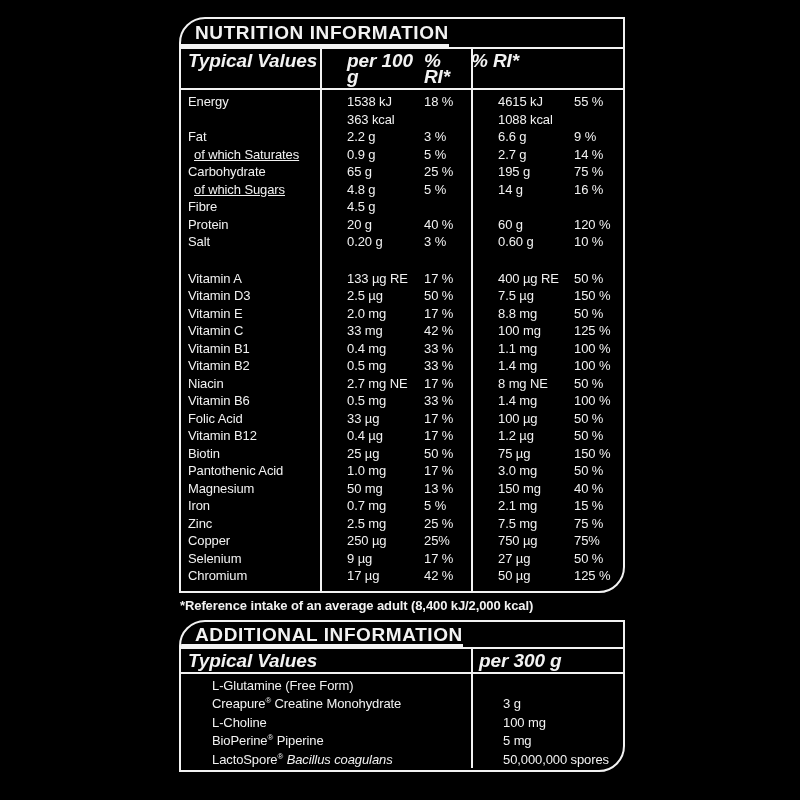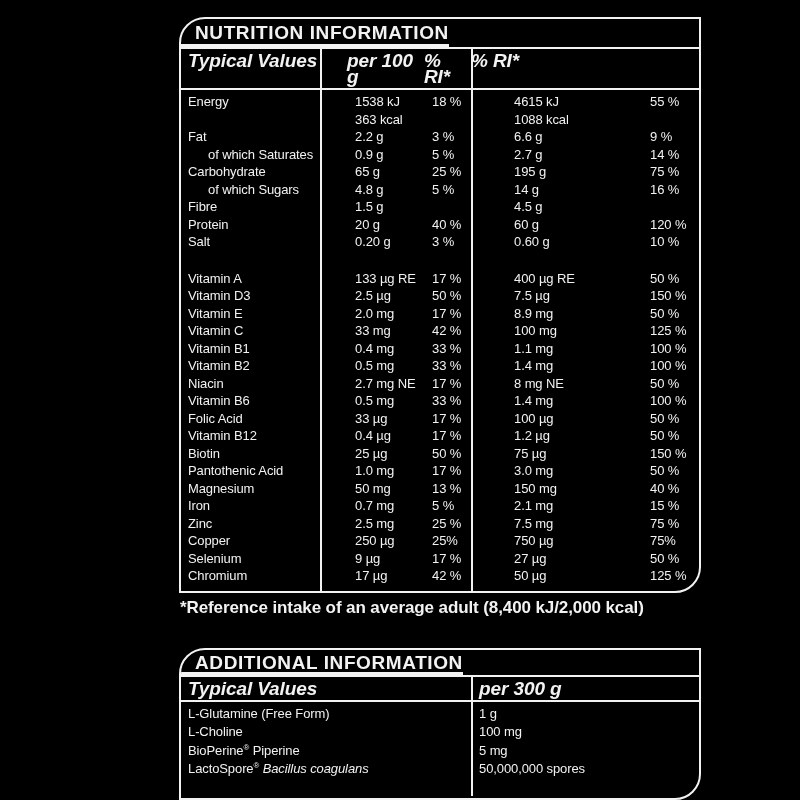--- a/index.html
+++ b/index.html
@@ -1,53 +1,53 @@
 <!DOCTYPE html>
 <html><head>
 <meta charset="utf-8">
 <style>
   html,body{margin:0;padding:0;background:#000;}
   .stage{position:relative;width:800px;height:800px;background:#000;overflow:hidden;
          font-family:"Liberation Sans",sans-serif;color:#f2f2f2;letter-spacing:-0.1px;}
-  .box{position:absolute;left:179px;width:522px;border:2px solid #f2f2f2;background:#000;
+  .box{position:absolute;left:179px;width:446px;border:2px solid #f2f2f2;background:#000;
        box-sizing:border-box;overflow:hidden;}
   .nutri{top:17px;height:576px;border-radius:26px 0 26px 0;}
-  .addl{top:648px;height:152px;border-radius:26px 0 26px 0;}
+  .addl{top:620px;height:152px;border-radius:26px 0 26px 0;}
   .title-row{position:relative;height:28px;display:flex;align-items:center;padding-left:14px;
              border-bottom:2px solid #f2f2f2;}
   .addl .title-row{height:25px;}
   .title-row::after{content:"";position:absolute;left:0;bottom:-2px;height:5px;background:#f2f2f2;}
   .nutri .title-row::after{width:268px;}
   .addl .title-row::after{width:282px;}
   .panel-title{margin:0;font-size:19px;font-weight:700;letter-spacing:0.6px;}
   .ntable{position:relative;height:542px;}
   .vline{position:absolute;top:0;bottom:0;width:2px;background:#f2f2f2;}
   .v1{left:139px;}
   .v2,.va{left:290px;}
   .hrow{display:flex;height:41px;box-sizing:border-box;border-bottom:2px solid #f2f2f2;padding-top:4px;}
   .hdr{font-weight:700;font-size:19px;line-height:16px;font-style:italic;}
   .cell{box-sizing:border-box;}
   .cname{width:139px;padding-left:7px;}
-  .cname.ind{padding-left:27px;}
+  .cname.ind{padding-left:13px;text-decoration:underline;}
   .c2{width:151px;display:flex;}
   .c3{flex:1;display:flex;}
   .c2 .val,.c3 .val{flex:1;padding-left:27px;}
   .c2 .ri{width:47px;}
   .c3 .ri{width:49px;}
   .tbody{padding-top:3px;font-size:13px;}
-  .nrow{display:flex;line-height:17.5px;gap:8px;}
+  .nrow{display:flex;line-height:17.5px;}
   .srow{height:19px;}
-  .footnote{position:absolute;left:180px;top:598px;margin:0;font-size:17px;font-weight:700;
+  .footnote{position:absolute;left:180px;top:598px;margin:0;font-size:13px;font-weight:700;
             letter-spacing:-0.1px;}
   .atable{position:relative;height:119px;}
   .ahrow{display:flex;height:25px;box-sizing:border-box;border-bottom:2px solid #f2f2f2;
          align-items:center;}
   .aname{width:290px;padding-left:7px;box-sizing:border-box;}
   .aval{flex:1;padding-left:8px;box-sizing:border-box;}
-  .abody{padding-top:3px;font-size:13px;}
+  .abody{padding-top:3px;font-size:13px;padding-left:24px;}
   .arow{display:flex;line-height:18.4px;}
   sup{font-size:0.6em;line-height:0;}
 </style>
 </head>
 <body>
 
 <div class="stage">
 
   <section class="box nutri">
     <div class="title-row">
@@ -128,24 +128,20 @@
               <span class="val">4.8 g</span>
               <span class="ri">5 %</span>
             </div>
             <div class="cell c3">
               <span class="val">14 g</span>
               <span class="ri">16 %</span>
             </div>
           </div>
           <div class="nrow">
             <div class="cell cname">Fibre</div>
-            <div class="cell c2">
-              <span class="val">1.5 g</span>
-              <span class="ri"></span>
-            </div>
             <div class="cell c3">
               <span class="val">4.5 g</span>
               <span class="ri"></span>
             </div>
           </div>
           <div class="nrow">
             <div class="cell cname">Protein</div>
             <div class="cell c2">
               <span class="val">20 g</span>
               <span class="ri">40 %</span>
@@ -189,21 +185,21 @@
               <span class="ri">150 %</span>
             </div>
           </div>
           <div class="nrow">
             <div class="cell cname">Vitamin E</div>
             <div class="cell c2">
               <span class="val">2.0 mg</span>
               <span class="ri">17 %</span>
             </div>
             <div class="cell c3">
-              <span class="val">8.9 mg</span>
+              <span class="val">8.8 mg</span>
               <span class="ri">50 %</span>
             </div>
           </div>
           <div class="nrow">
             <div class="cell cname">Vitamin C</div>
             <div class="cell c2">
               <span class="val">33 mg</span>
               <span class="ri">42 %</span>
             </div>
             <div class="cell c3">
@@ -377,21 +373,24 @@
     </div>
     <div class="atable">
       <div class="vline va"></div>
       <div class="ahrow">
         <div class="aname hdr">Typical Values</div>
         <div class="aval hdr">per 300 g</div>
       </div>
       <div class="abody">
           <div class="arow">
             <div class="aname">L-Glutamine (Free Form)</div>
-            <div class="aval">1 g</div>
+          </div>
+          <div class="arow">
+            <div class="aname">Creapure<sup>®</sup> Creatine Monohydrate</div>
+            <div class="aval">3 g</div>
           </div>
           <div class="arow">
             <div class="aname">L-Choline</div>
             <div class="aval">100 mg</div>
           </div>
           <div class="arow">
             <div class="aname">BioPerine<sup>®</sup> Piperine</div>
             <div class="aval">5 mg</div>
           </div>
           <div class="arow">

